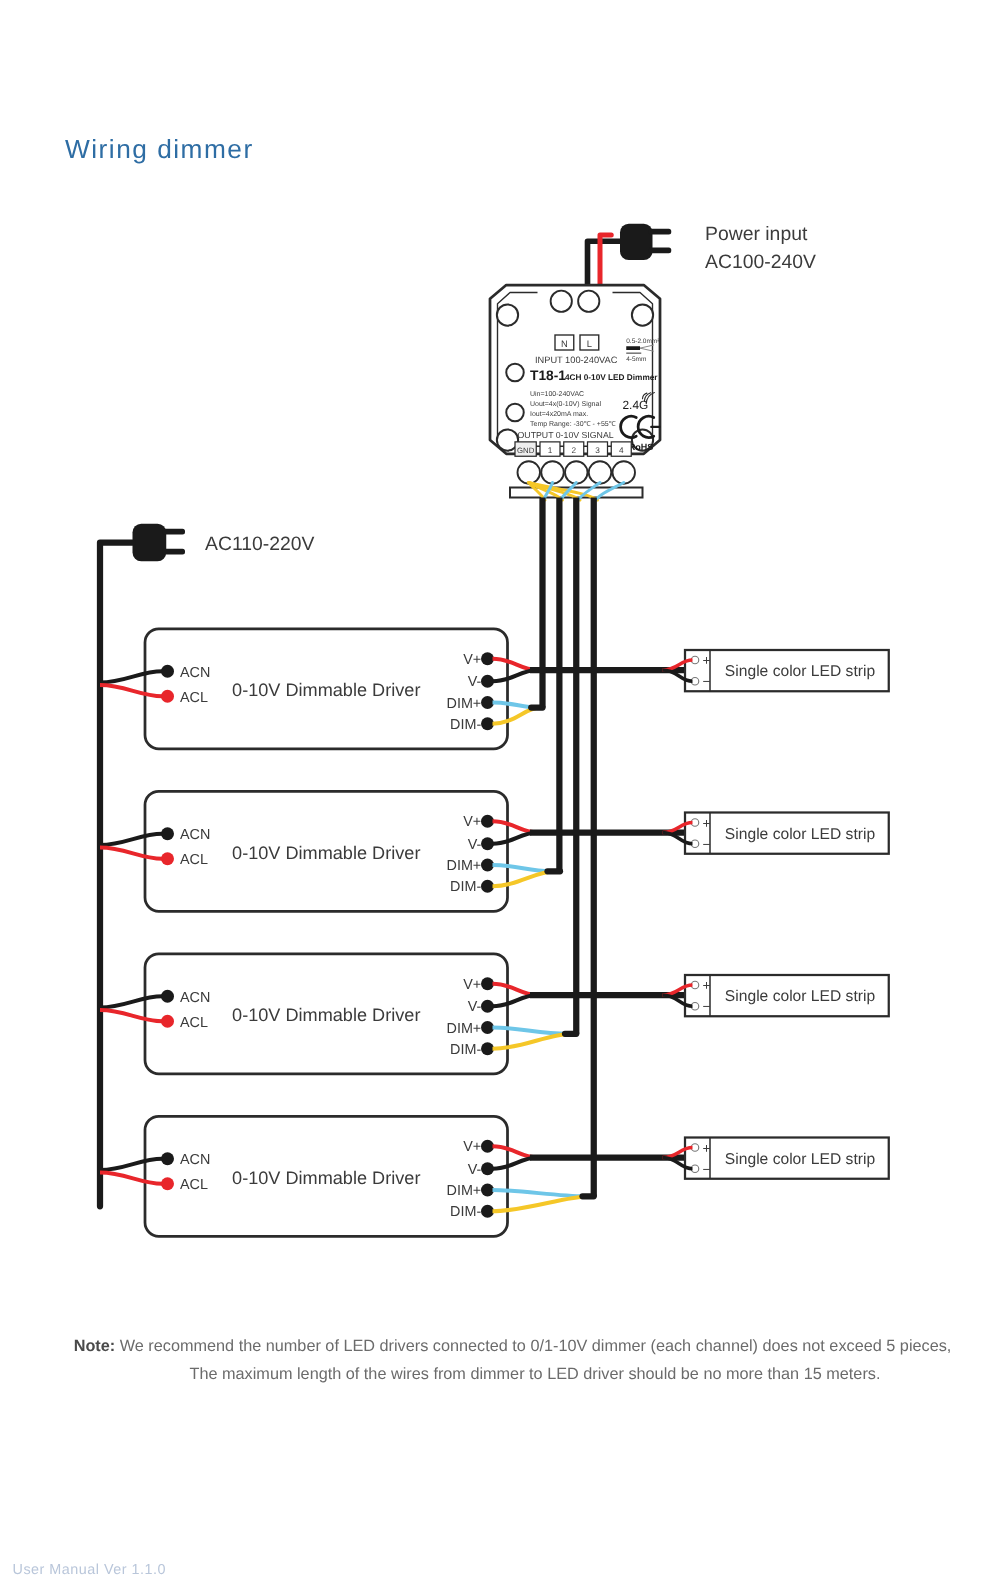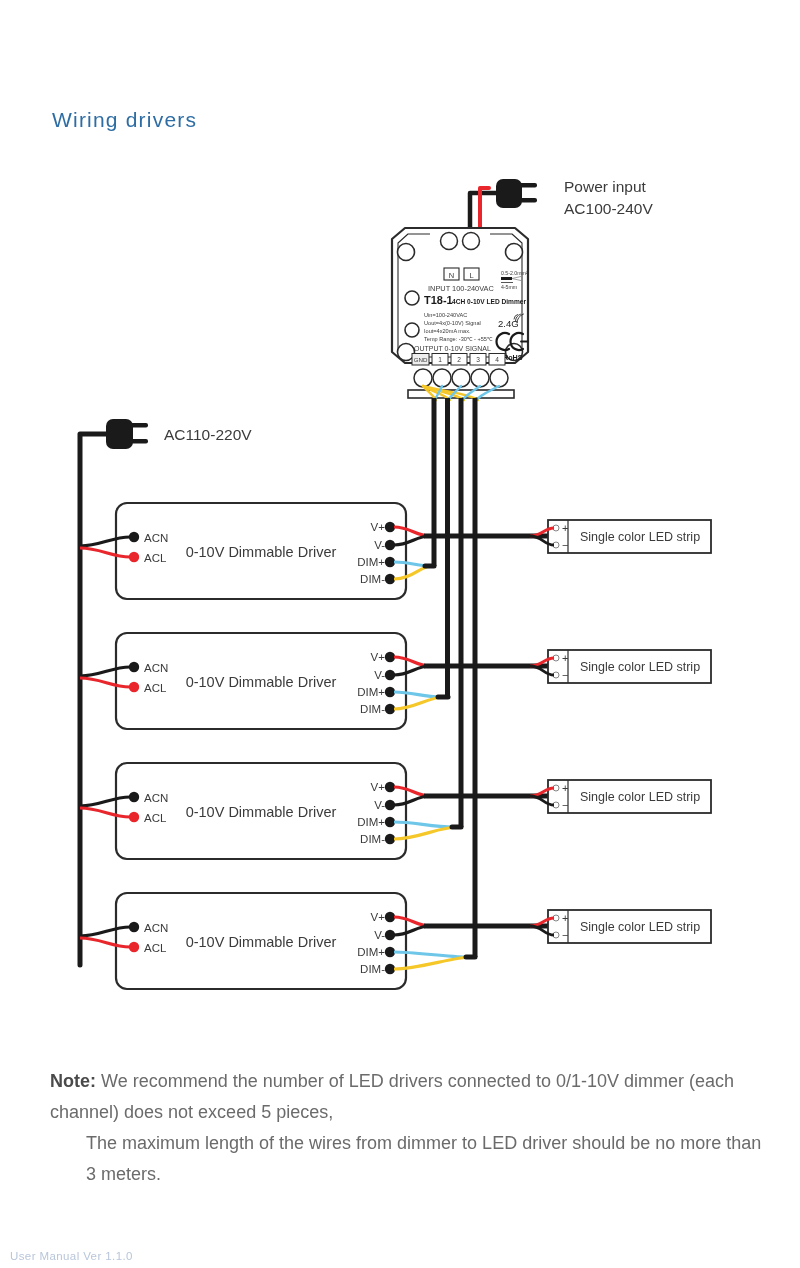--- a/index.html
+++ b/index.html
@@ -33,23 +33,24 @@
     left: 0;
     top: 0;
     width: 800px;
     height: 1268px;
   }
   .note-block {
     position: absolute;
     left: 50px;
     top: 1066px;
     width: 720px;
-    font-size: 18px;
+    font-size: 13px;
     color: #6b6b6b;
     line-height: 1.72;
+    text-align: center;
   }
   .note-label {
     color: #4a4a4a;
     font-weight: 700;
   }
   .note-line2 {
     display: block;
     margin-left: 36px;
   }
   .footer {
@@ -63,21 +64,21 @@
   .svg-text {
     font-family: "Liberation Sans", sans-serif;
     fill: #3b3b3b;
   }
 </style>
 </head>
 <body>
 
 <div id="page">
 
-  <div class="page-title">Wiring drivers</div>
+  <div class="page-title">Wiring dimmer</div>
 
   <svg class="diagram" viewBox="0 0 800 1268">
 
     <g>
 
       <path d="M497 193 L470 193 L470 232" fill="none" stroke="#1a1a1a" stroke-width="4.5" stroke-linecap="round" stroke-linejoin="round"></path>
       <path d="M489 188 L480 188 L480 232" fill="none" stroke="#e8262b" stroke-width="4" stroke-linecap="round" stroke-linejoin="round"></path>
 
       <g>
         <rect x="496" y="179" width="26" height="29" rx="7" fill="#1a1a1a"></rect>
@@ -350,18 +351,18 @@
       <text class="svg-text" x="640" y="931" font-size="12.5" text-anchor="middle">Single color LED strip</text>
       <path d="M530 926 C 542 926, 544 918, 554 918" fill="none" stroke="#e8262b" stroke-width="2.8"></path>
       <path d="M530 926 C 542 926, 544 935, 554 935" fill="none" stroke="#1a1a1a" stroke-width="2.8"></path>
     </g>
 
   </svg>
 
   <div class="note-block">
     <span class="note-label">Note:</span>
     <span>We recommend the number of LED drivers connected to 0/1-10V dimmer (each channel) does not exceed 5 pieces,</span>
-    <span class="note-line2">The maximum length of the wires from dimmer to LED driver should be no more than 3 meters.</span>
+    <span class="note-line2">The maximum length of the wires from dimmer to LED driver should be no more than 15 meters.</span>
   </div>
 
   <div class="footer">User Manual Ver 1.1.0</div>
 
 </div>
 
 </body></html>

